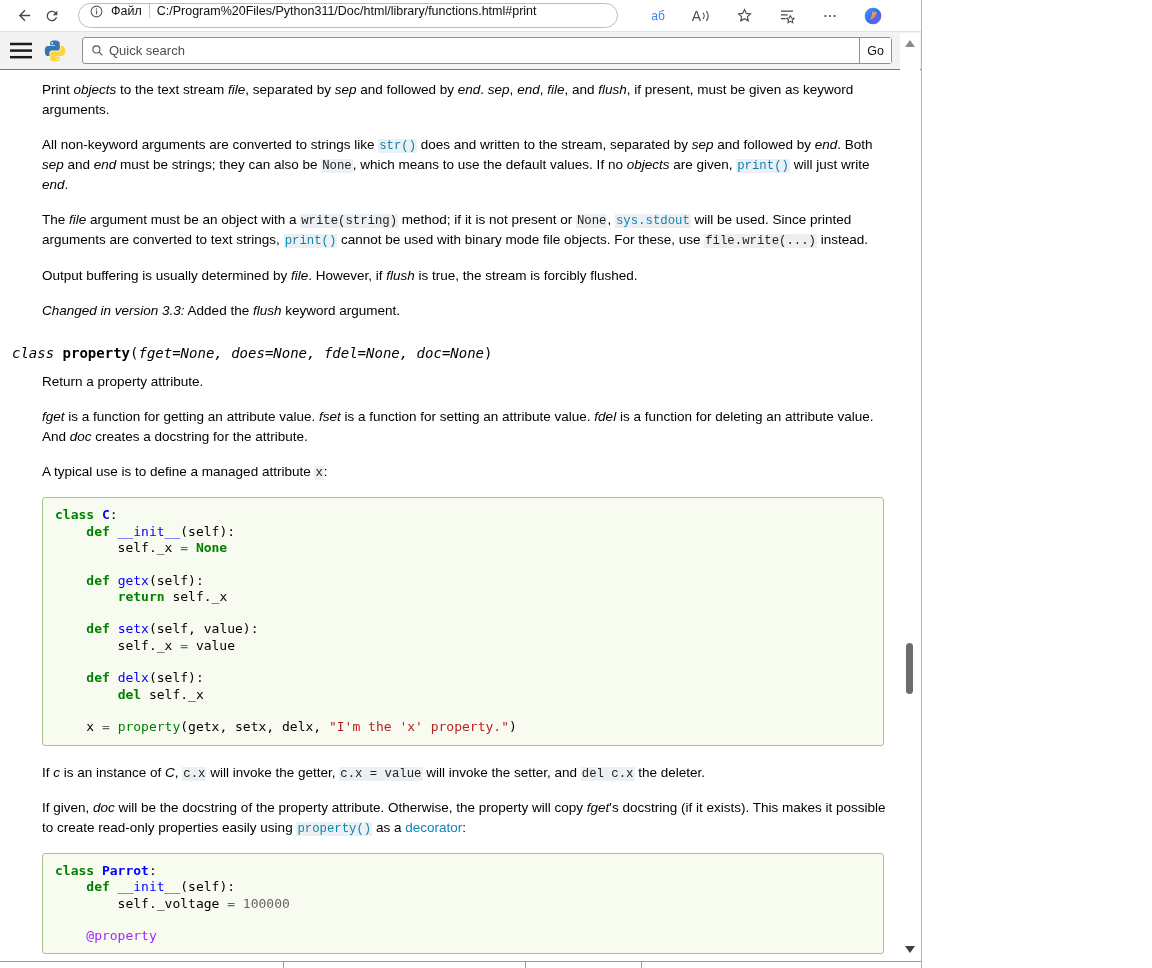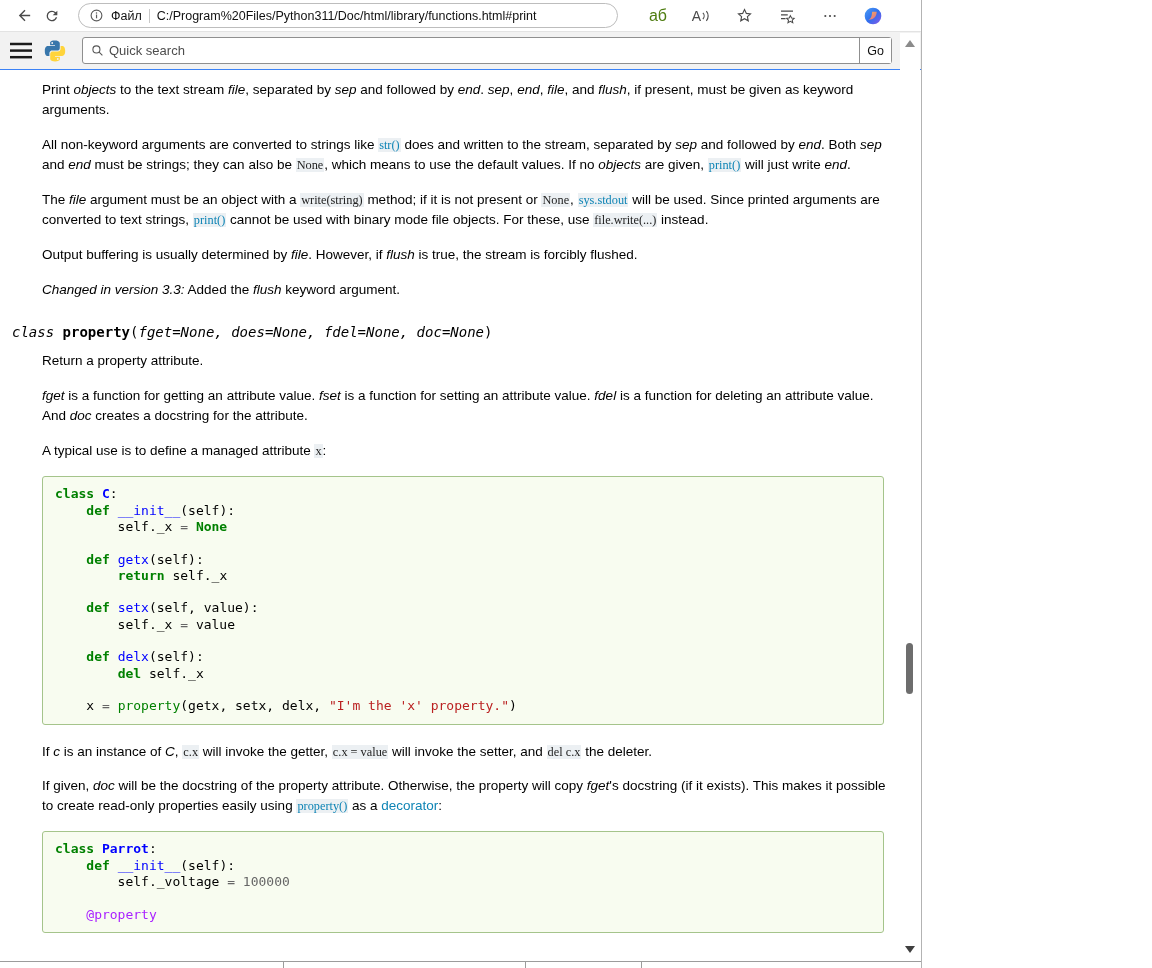--- a/index.html
+++ b/index.html
@@ -3,26 +3,26 @@
 <meta charset="utf-8">
 <style>
   *{box-sizing:border-box}
   html,body{margin:0;padding:0}
   body{width:1152px;height:968px;background:#fff;font-family:"Liberation Sans",sans-serif;position:relative;overflow:hidden}
   .window{position:absolute;left:0;top:0;width:922px;height:968px;border-right:1px solid #b3b3b3;background:#fff;overflow:hidden}
 
   
   .toolbar{height:32px;display:flex;align-items:center;padding:0 6px 0 10px;background:#fff;border-bottom:1px solid #e3e3e3}
   .tb-btn{border:none;background:transparent;width:28px;height:28px;display:flex;align-items:center;justify-content:center;padding:0;cursor:pointer}
-  .addressbar{margin-left:12px;width:540px;height:25px;border:1px solid #bdbdbd;border-radius:13px;display:flex;align-items:center;padding:0 10px;background:#fff;gap:7px;overflow:hidden}
+  .addressbar{margin-left:12px;width:540px;height:25px;border:1px solid #bdbdbd;border-radius:13px;display:flex;padding:0 10px;background:#fff;gap:7px;overflow:hidden}
   .file-label{font-size:12.5px;color:#111;white-space:nowrap}
   .ab-divider{width:1px;height:14px;background:#c8c8c8;flex:0 0 auto}
   .url-text{font-size:12.5px;color:#111;white-space:nowrap;overflow:hidden}
   .tb-right{display:flex;align-items:center;margin-left:26px;gap:15px}
-  .translate-txt{font-size:16px;color:#4d7c0f}
+  .translate-txt{font-size:12px;color:#3b82f6}
   .ra-wrap{display:flex;align-items:center}
   .ra-a{font-size:14px;color:#4a4a4a;line-height:1}
 
   
   .searchrow{height:38px;background:#f2f2f2;border-bottom:1px solid #3b82f6;display:flex;align-items:center;padding:0 8px;gap:9px}
   .nav-toggle{background:none;border:none;padding:2px;cursor:pointer;display:flex}
   .pylogo{display:flex;cursor:pointer}
   .searchbox{width:810px;height:27px;background:#fff;border:1px solid #8f8f8f;border-radius:3px;display:flex;align-items:center;margin-left:6px}
   .searchbox .mag{padding:0 5px 0 8px;display:flex}
   .searchbox input{flex:1;border:none;outline:none;font-size:13px;font-family:"Liberation Sans",sans-serif;color:#333;height:100%;background:transparent;padding:0}
@@ -33,21 +33,21 @@
   .content{position:absolute;left:0;top:71px;width:900px;padding:2px 14px 0 12px;font-size:13.5px;line-height:1.48;color:#000}
   dl{margin:0}
   dt.sig{font-family:"DejaVu Sans Mono",monospace;font-size:14px;color:#000;padding:3px 4px 2px 4px;margin:0 0 0 -4px}
   dt.sig.highlight{background:#fbe54e}
   .sig-name{font-weight:bold}
   .sig-params{font-style:italic}
   .sig-prename{font-style:italic}
   dd{margin:7px 0 19px 30px;padding:0}
   dd p{margin:0 0 15px 0}
   em.t-var{font-style:italic}
-  code.t-code{font-family:Liberation Serif, serif;font-size:12.3px;background:#ecf0f3;padding:0 1px;color:#222}
+  code.t-code{font-family:Liberation Mono, monospace;font-size:12.3px;background:#ecf0f3;padding:0 1px;color:#222}
   code.t-code.t-xref{color:#0e84b5}
   a.t-link{color:#0e84b5;text-decoration:none;cursor:pointer}
   pre.codeblock{font-family:"DejaVu Sans Mono",monospace;font-size:13px;line-height:16.3px;background:#f8fcf0;border:1px solid #a5c48b;border-radius:3px;padding:9px 12px;margin:2px 2px 17px 0;white-space:pre;overflow:hidden}
   .tok-k{color:#008000;font-weight:bold}
   .tok-nc{color:#0000FF;font-weight:bold}
   .tok-nf{color:#0000FF}
   .tok-kc{color:#008000;font-weight:bold}
   .tok-nb{color:#008000}
   .tok-nd{color:#AA22FF}
   .tok-s{color:#BA2121}

